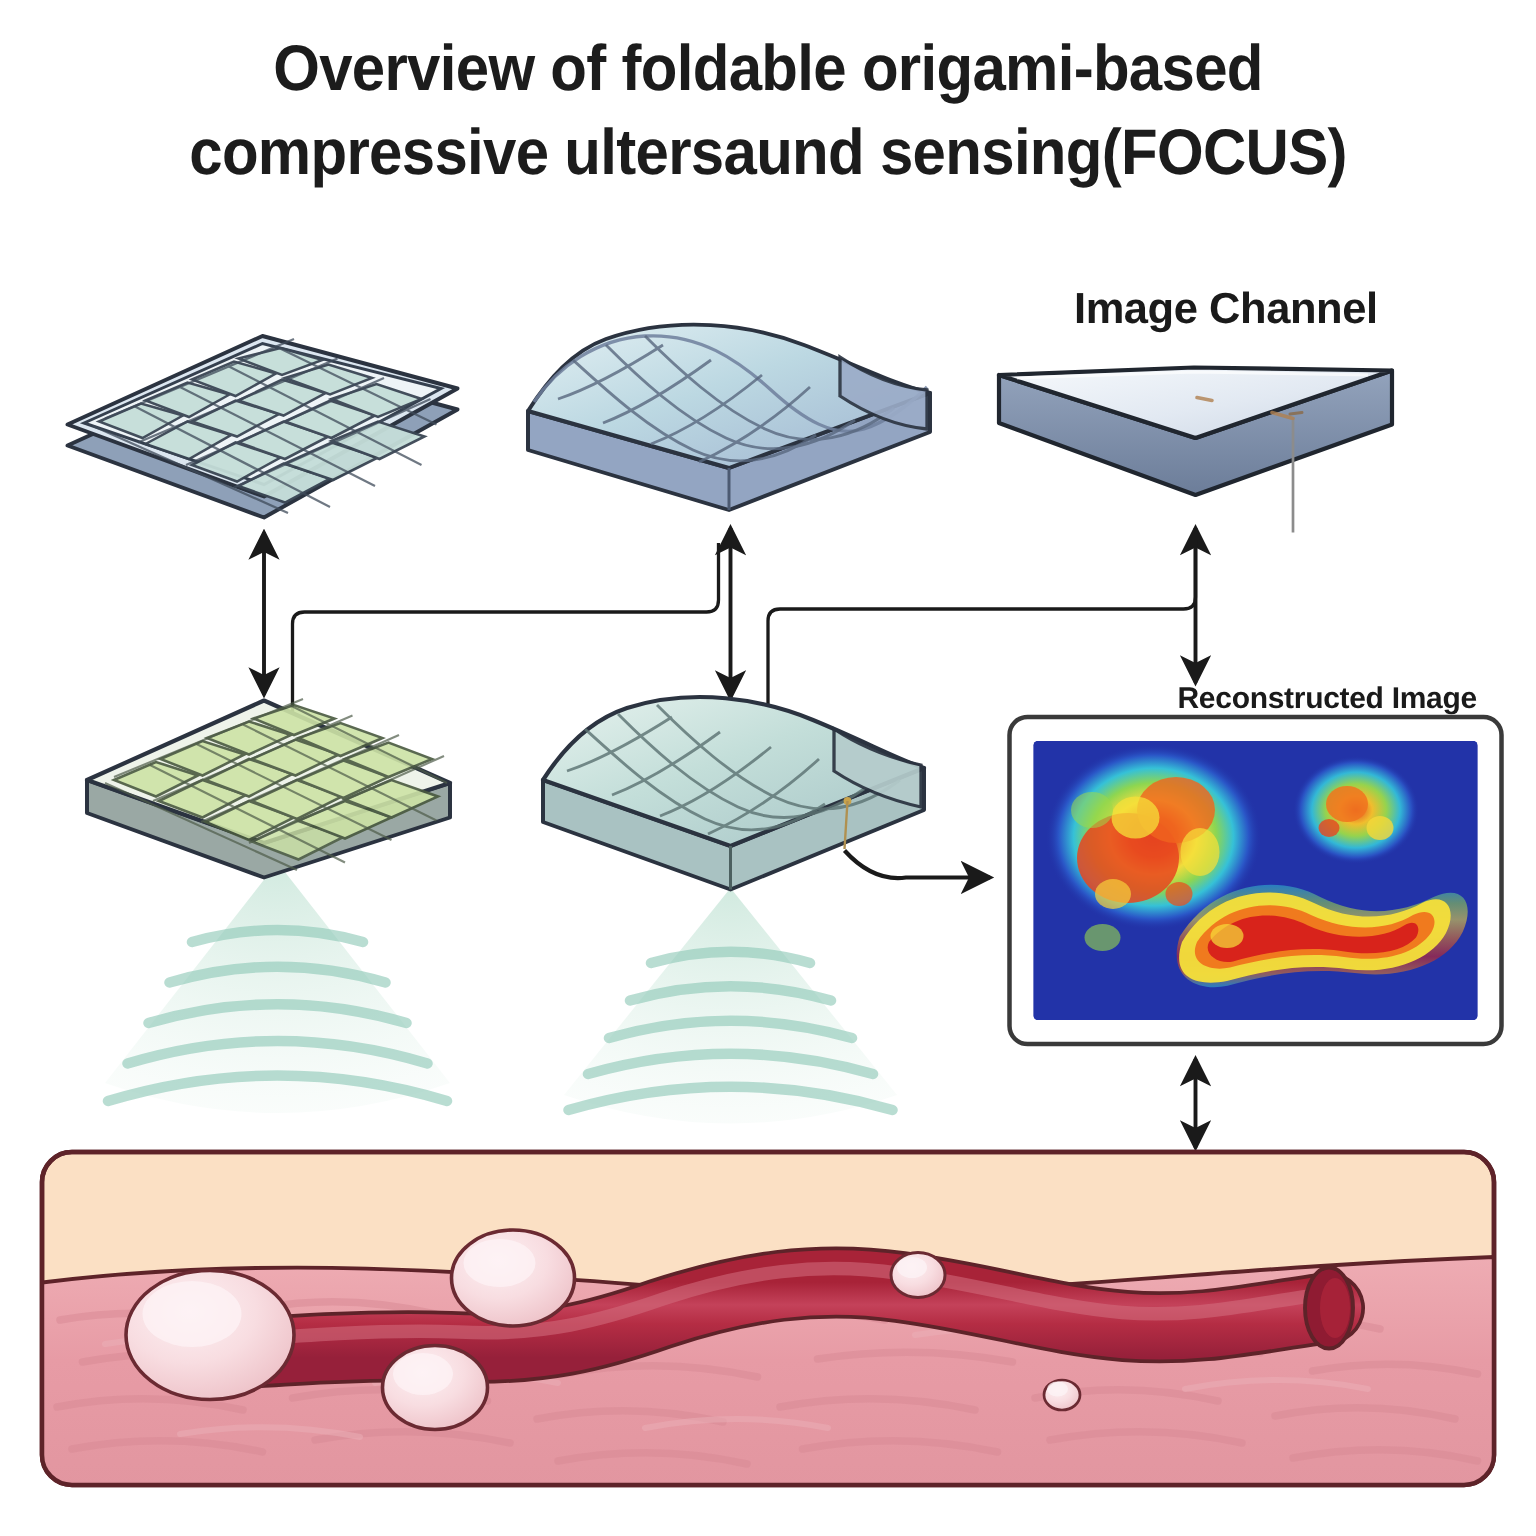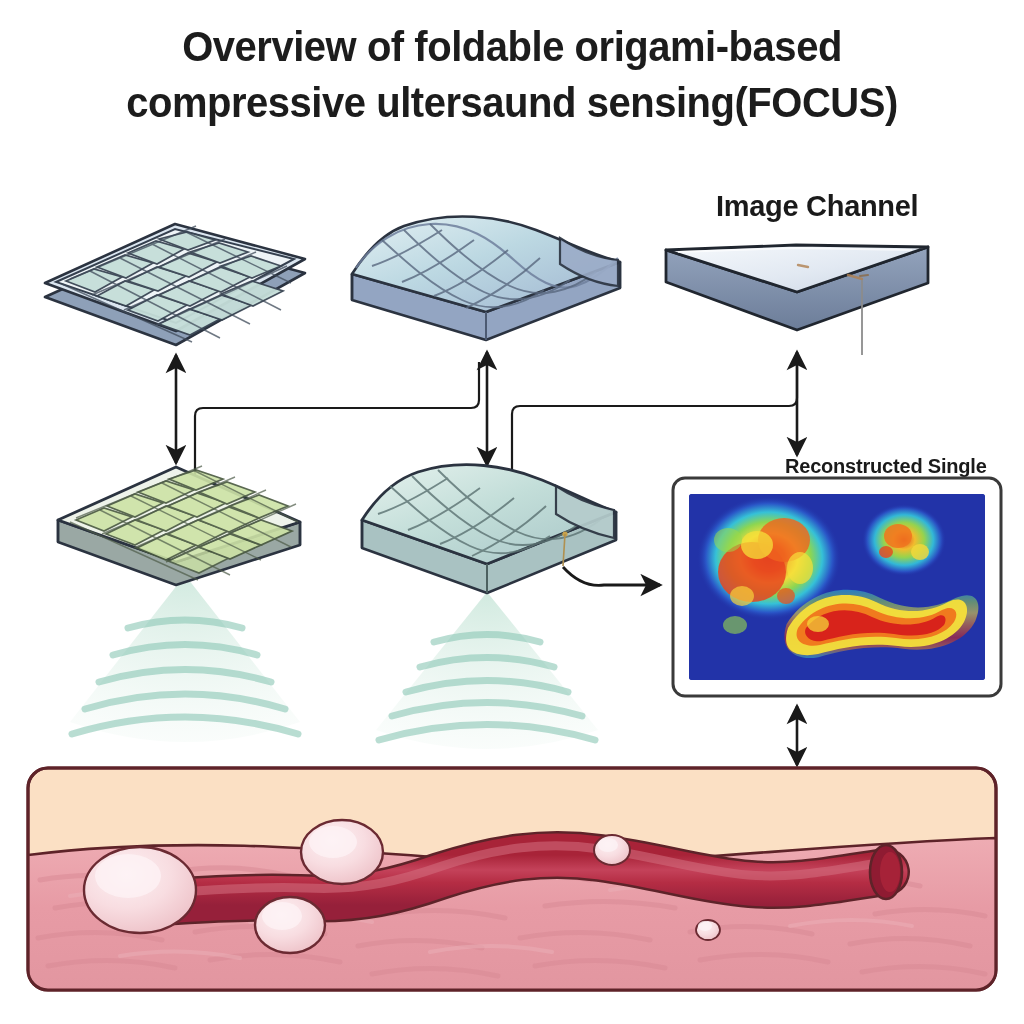--- a/index.html
+++ b/index.html
@@ -31,21 +31,21 @@
 <body>
 
 <div id="stage">
 
   <div class="title">
     <span>Overview of foldable origami-based</span>
     <span>compressive ultersaund sensing(FOCUS)</span>
   </div>
 
   <div class="lbl" id="lbl-single">Image Channel</div>
-  <div class="lbl" id="lbl-recon">Reconstructed Single</div>
+  <div class="lbl" id="lbl-recon">Reconstructed Image</div>
 
   <svg class="svgfull" viewBox="0 0 1024 1024">
     <defs>
 
       <radialGradient id="jetBlobA" cx="50%" cy="50%" r="50%">
         <stop offset="0%" stop-color="#d83a20"></stop>
         <stop offset="22%" stop-color="#f06a1e"></stop>
         <stop offset="40%" stop-color="#f6e03a"></stop>
         <stop offset="58%" stop-color="#8fd94f"></stop>
         <stop offset="74%" stop-color="#36c4d8"></stop>

